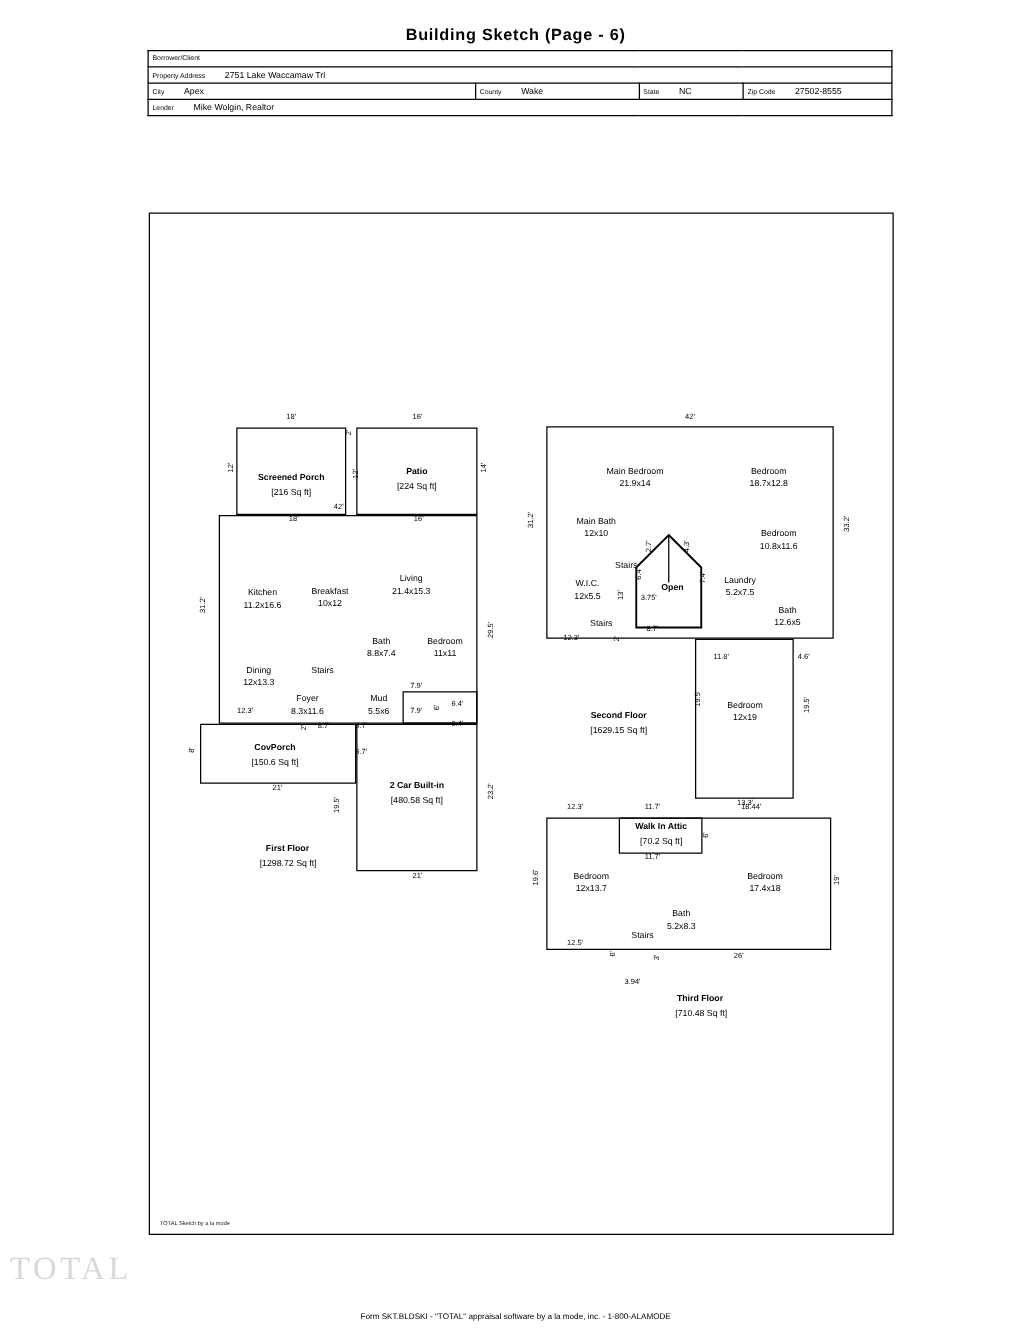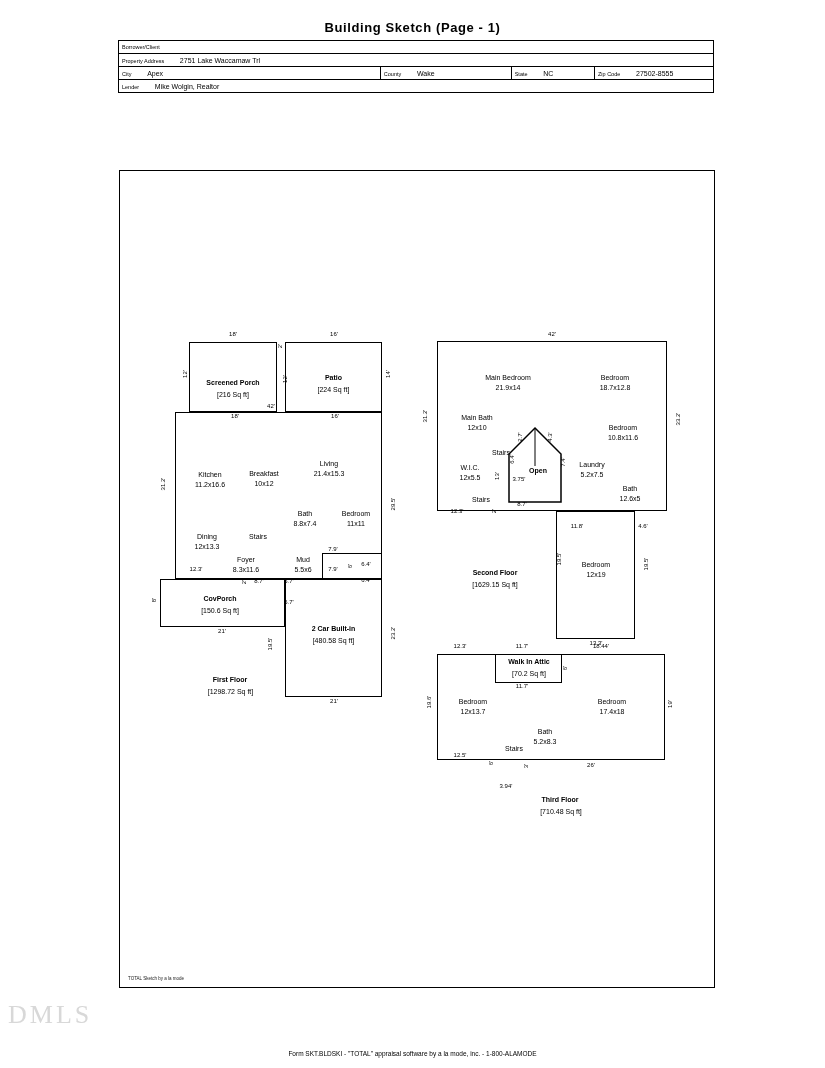--- a/index.html
+++ b/index.html
@@ -101,21 +101,21 @@
     font-size: 26px;
     letter-spacing: 3px;
     color: #d8d8d8;
     font-family: "Liberation Serif", serif;
   }
   svg { display: block; }
 </style>
 </head>
 <body>
 
-<div class="page-title">Building Sketch (Page - 1)</div>
+<div class="page-title">Building Sketch (Page - 6)</div>
 
 <table class="info-table">
   <tbody>
       <tr>
     <td colspan="8">
       <span class="info-label">Borrower/Client</span>
     </td>
   </tr>
   <tr>
     <td colspan="8">
@@ -295,14 +295,14 @@
   <div class="dim v" style="left:296px; top:528px; width:26px;">19.6'</div>
   <div class="dim" style="left:320px; top:581px; width:40px;">12.5'</div>
   <div class="dim v" style="left:363px; top:589px; width:16px;">6'</div>
   <div class="dim v" style="left:398px; top:592px; width:16px;">3'</div>
   <div class="dim" style="left:451px; top:591px; width:40px;">26'</div>
   <div class="dim" style="left:366px; top:612px; width:40px;">3.94'</div>
 
   <div class="credit">TOTAL Sketch by a la mode</div>
 </div>
 
-<div class="watermark">DMLS</div>
+<div class="watermark">TOTAL</div>
 <div class="footer">Form SKT.BLDSKI - "TOTAL" appraisal software by a la mode, inc. - 1-800-ALAMODE</div>
 
 </body></html>

